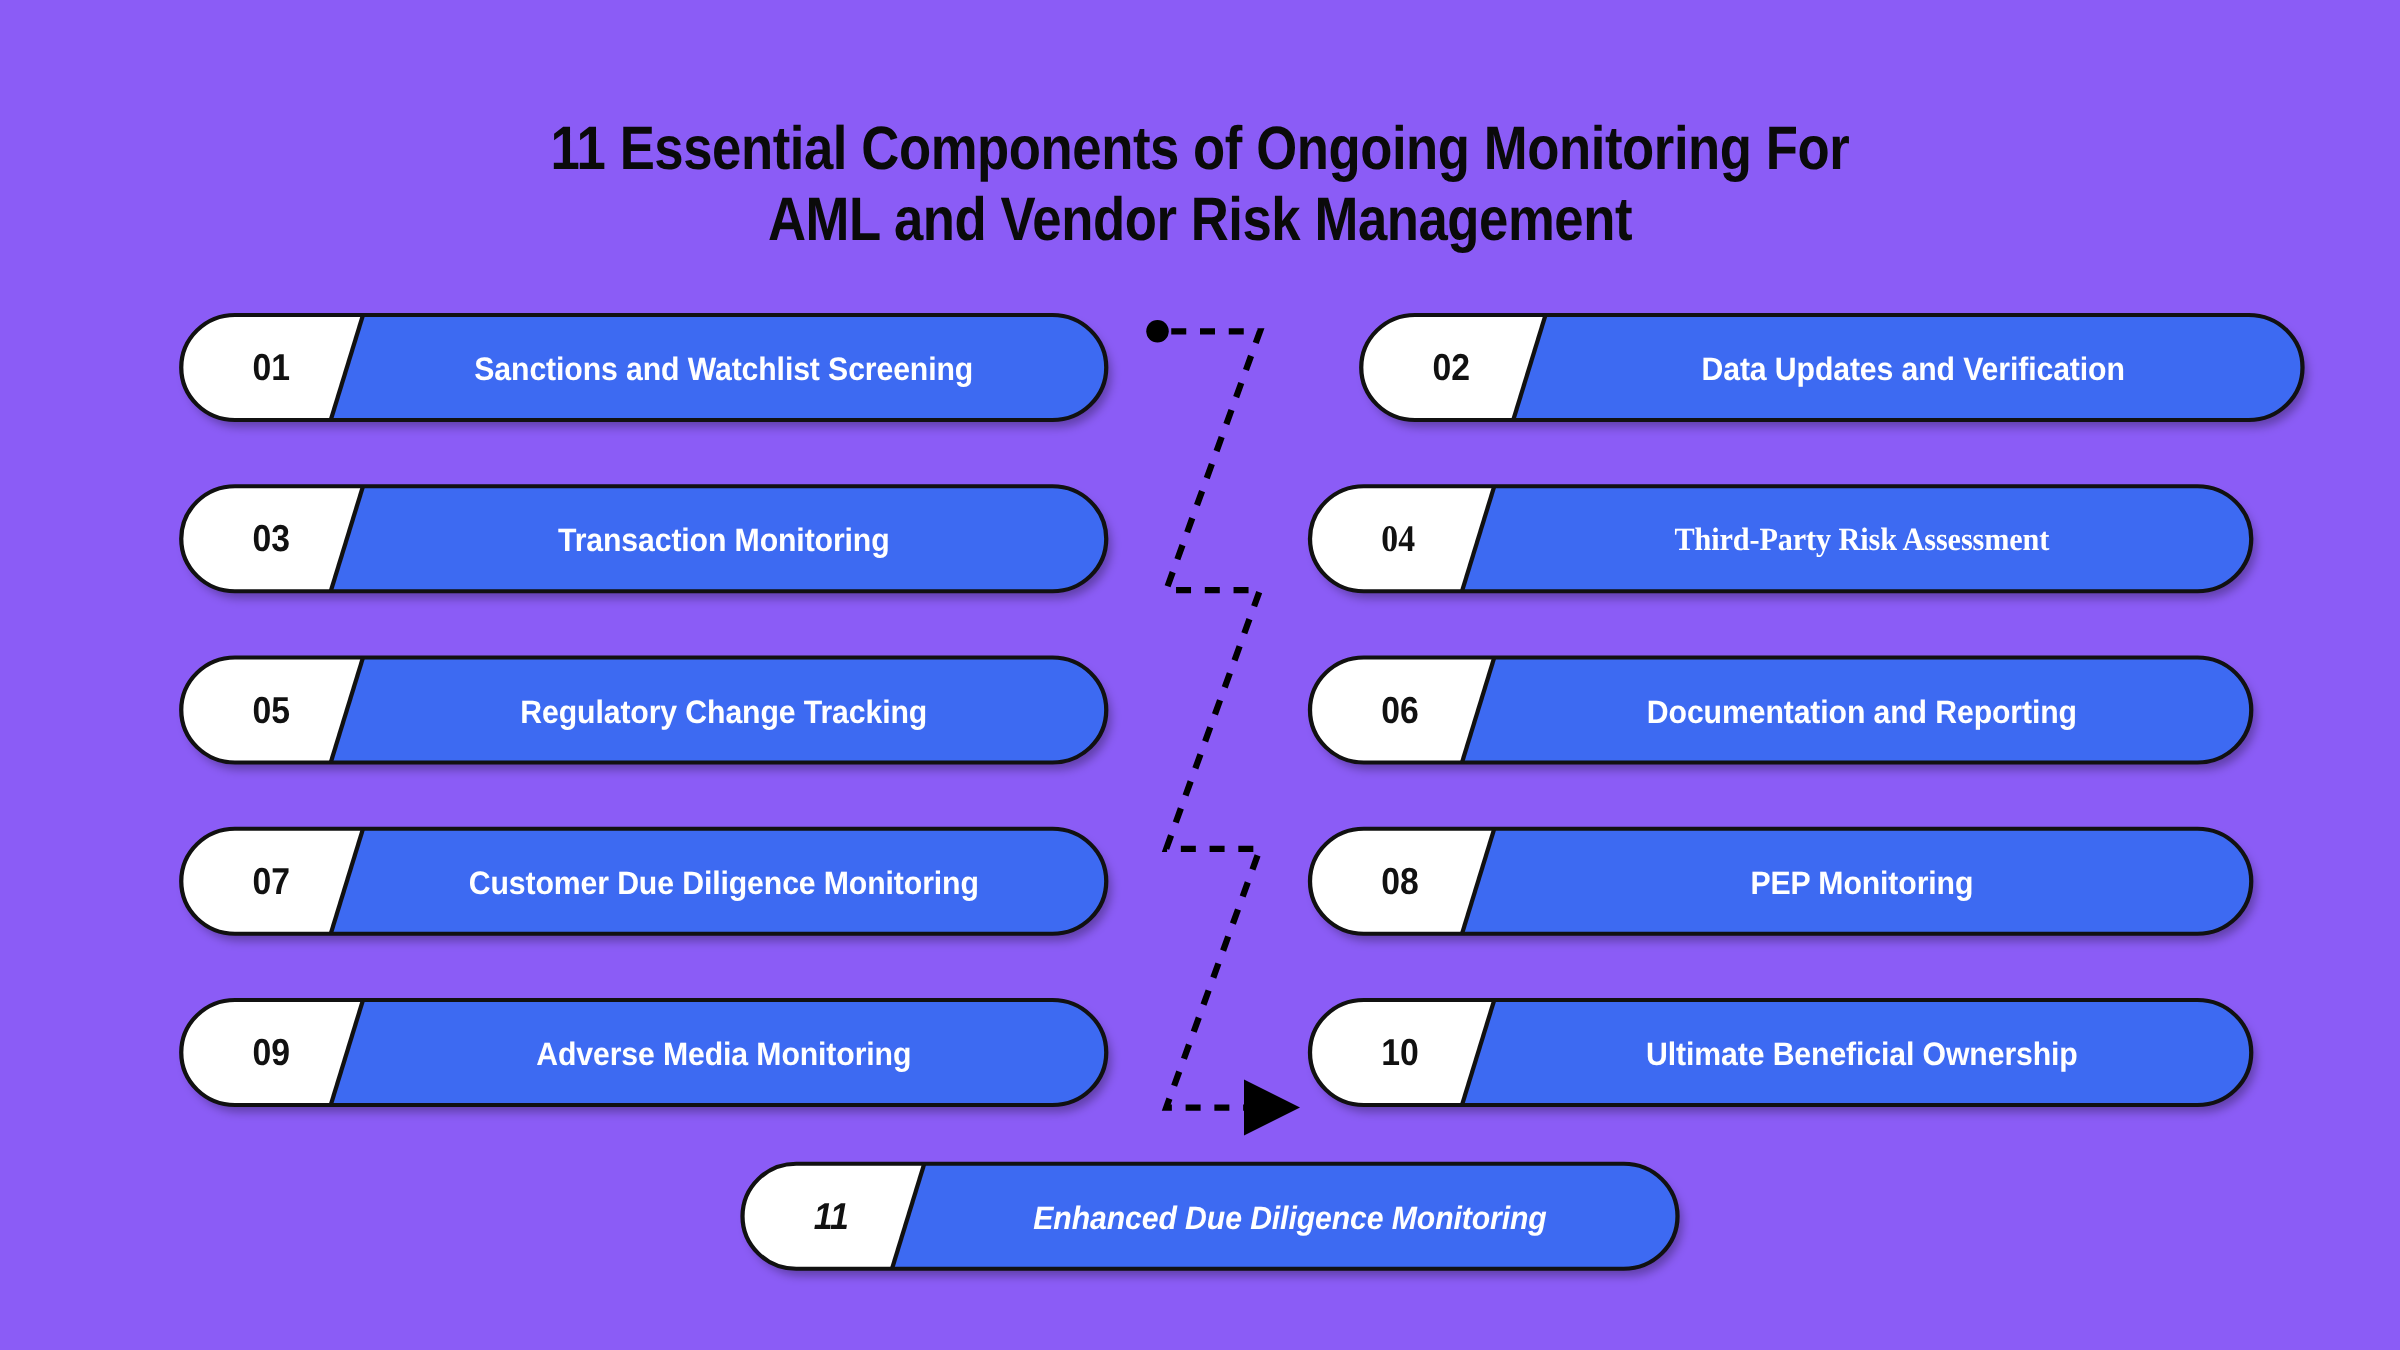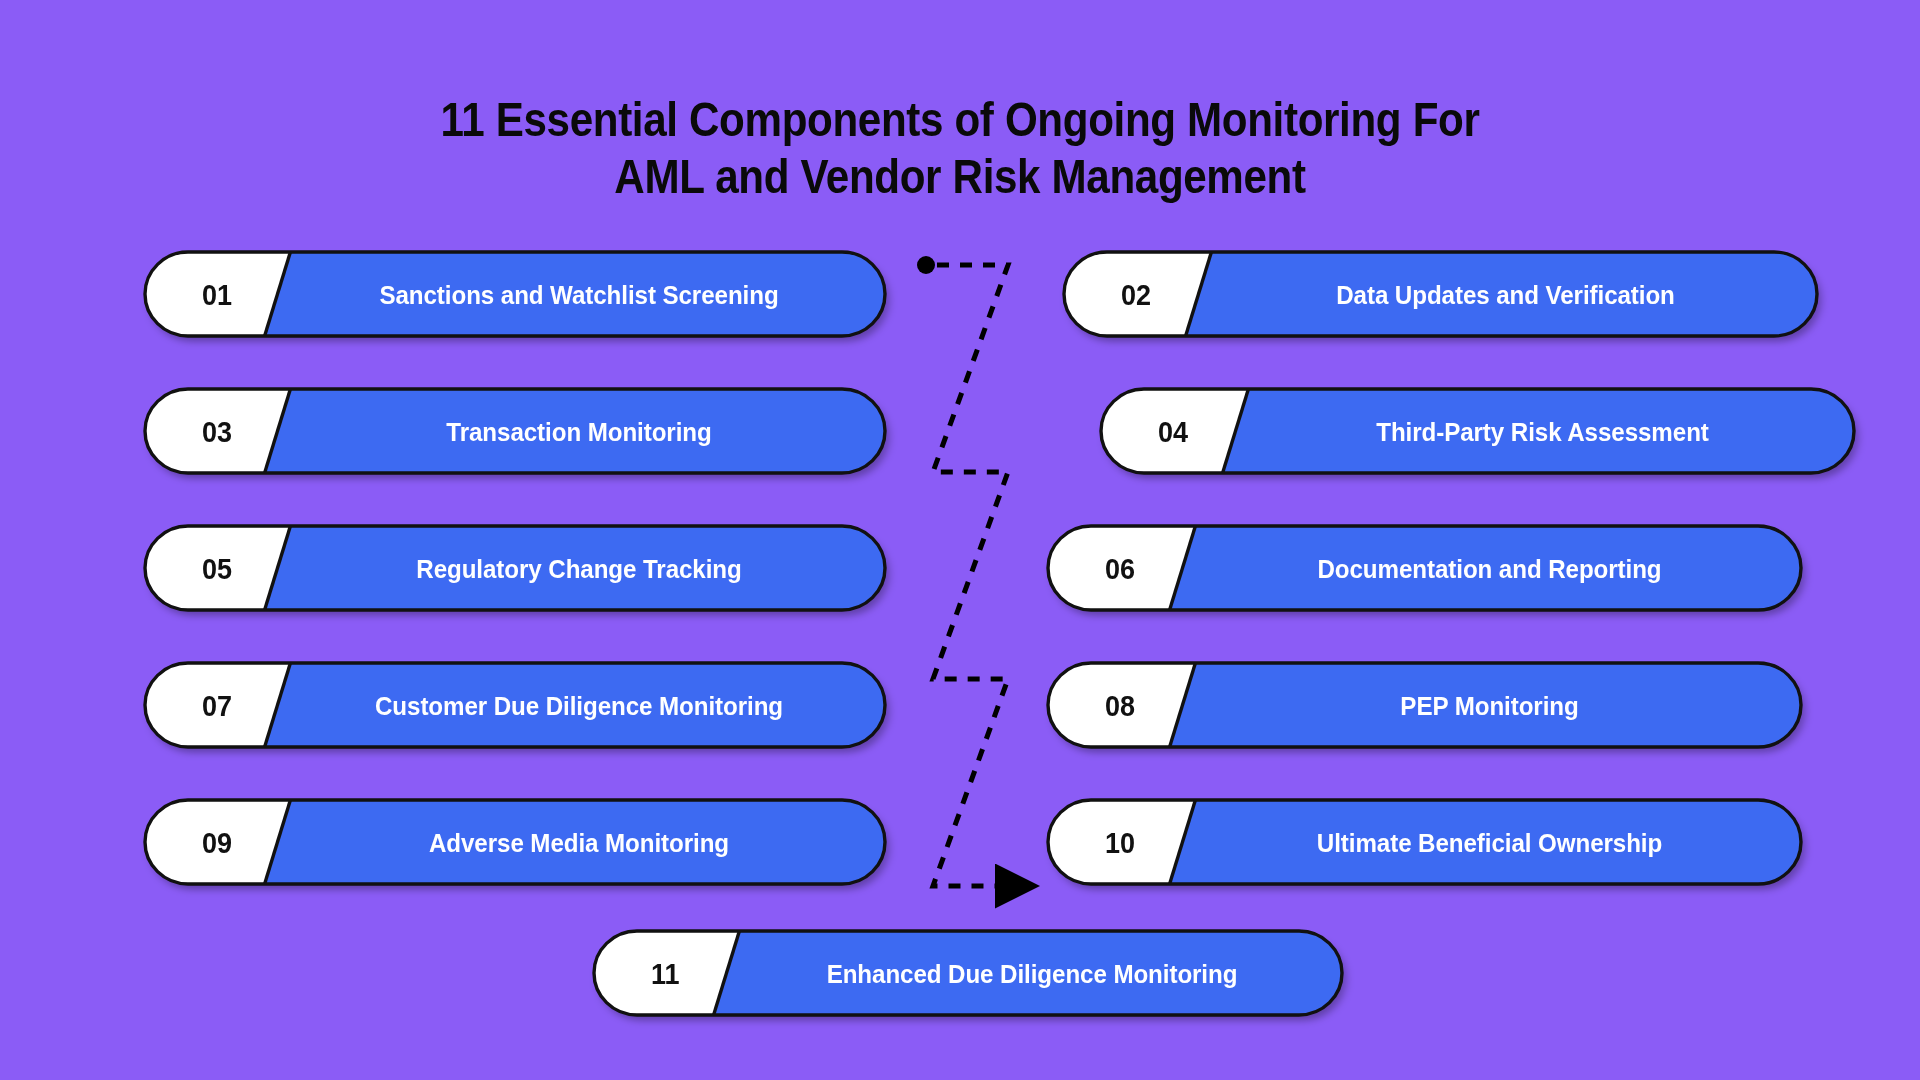--- a/index.html
+++ b/index.html
@@ -130,21 +130,21 @@
             <g clip-path="url(#clip0)">
               <path d="M 43 0 L 146 0 L 120 86 L 43 86 A 43 43 0 0 1 43 0 Z" fill="#ffffff"></path>
               <path d="M 146 -2 L 119 88" stroke="#111111" stroke-width="3.4" fill="none"></path>
             </g>
             <path d="M 43 0 L 697 0 A 43 43 0 0 1 697 86 L 43 86 A 43 43 0 0 1 43 0 Z" fill="none" stroke="#111111" stroke-width="3.4"></path>
           </svg>
         </div>
         <div class="card-num" style="left: 57px;">01</div>
         <div class="card-label" style="left: 146px; width: 576px;">Sanctions and Watchlist Screening</div>
       </div>
-      <div class="card" style="left: 1064px; top: 252px; width: 753px; text-align: right;">
+      <div class="card" style="left: 1089px; top: 252px; width: 753px; text-align: right;">
         <div class="card-shell">
           <svg viewBox="0 0 753 86" xmlns="http://www.w3.org/2000/svg" preserveAspectRatio="none">
             <defs>
               <clipPath id="clip1">
                 <path d="M 43 0 L 710 0 A 43 43 0 0 1 710 86 L 43 86 A 43 43 0 0 1 43 0 Z"></path>
               </clipPath>
               <filter id="sh1" x="-10%" y="-20%" width="125%" height="170%">
                 <feDropShadow dx="4" dy="6" stdDeviation="4" flood-color="#000000" flood-opacity="0.30"></feDropShadow>
               </filter>
             </defs>
@@ -174,21 +174,21 @@
             <g clip-path="url(#clip2)">
               <path d="M 43 0 L 146 0 L 120 86 L 43 86 A 43 43 0 0 1 43 0 Z" fill="#ffffff"></path>
               <path d="M 146 -2 L 119 88" stroke="#111111" stroke-width="3.4" fill="none"></path>
             </g>
             <path d="M 43 0 L 697 0 A 43 43 0 0 1 697 86 L 43 86 A 43 43 0 0 1 43 0 Z" fill="none" stroke="#111111" stroke-width="3.4"></path>
           </svg>
         </div>
         <div class="card-num" style="left: 57px;">03</div>
         <div class="card-label" style="left: 146px; width: 576px;">Transaction Monitoring</div>
       </div>
-      <div class="card" style="left: 1101px; top: 389px; width: 753px;">
+      <div class="card" style="left: 1048px; top: 389px; width: 753px; font-family: Liberation Serif, serif;">
         <div class="card-shell">
           <svg viewBox="0 0 753 86" xmlns="http://www.w3.org/2000/svg" preserveAspectRatio="none">
             <defs>
               <clipPath id="clip3">
                 <path d="M 43 0 L 710 0 A 43 43 0 0 1 710 86 L 43 86 A 43 43 0 0 1 43 0 Z"></path>
               </clipPath>
               <filter id="sh3" x="-10%" y="-20%" width="125%" height="170%">
                 <feDropShadow dx="4" dy="6" stdDeviation="4" flood-color="#000000" flood-opacity="0.30"></feDropShadow>
               </filter>
             </defs>
@@ -328,21 +328,21 @@
             <g clip-path="url(#clip9)">
               <path d="M 43 0 L 148 0 L 122 86 L 43 86 A 43 43 0 0 1 43 0 Z" fill="#ffffff"></path>
               <path d="M 148 -2 L 121 88" stroke="#111111" stroke-width="3.4" fill="none"></path>
             </g>
             <path d="M 43 0 L 710 0 A 43 43 0 0 1 710 86 L 43 86 A 43 43 0 0 1 43 0 Z" fill="none" stroke="#111111" stroke-width="3.4"></path>
           </svg>
         </div>
         <div class="card-num" style="left: 57px;">10</div>
         <div class="card-label" style="left: 148px; width: 587px;">Ultimate Beneficial Ownership</div>
       </div>
-      <div class="card" style="left: 594px; top: 931px; width: 748px;">
+      <div class="card" style="left: 594px; top: 931px; width: 748px; font-style: italic;">
         <div class="card-shell">
           <svg viewBox="0 0 748 86" xmlns="http://www.w3.org/2000/svg" preserveAspectRatio="none">
             <defs>
               <clipPath id="clip10">
                 <path d="M 43 0 L 705 0 A 43 43 0 0 1 705 86 L 43 86 A 43 43 0 0 1 43 0 Z"></path>
               </clipPath>
               <filter id="sh10" x="-10%" y="-20%" width="125%" height="170%">
                 <feDropShadow dx="4" dy="6" stdDeviation="4" flood-color="#000000" flood-opacity="0.30"></feDropShadow>
               </filter>
             </defs>

